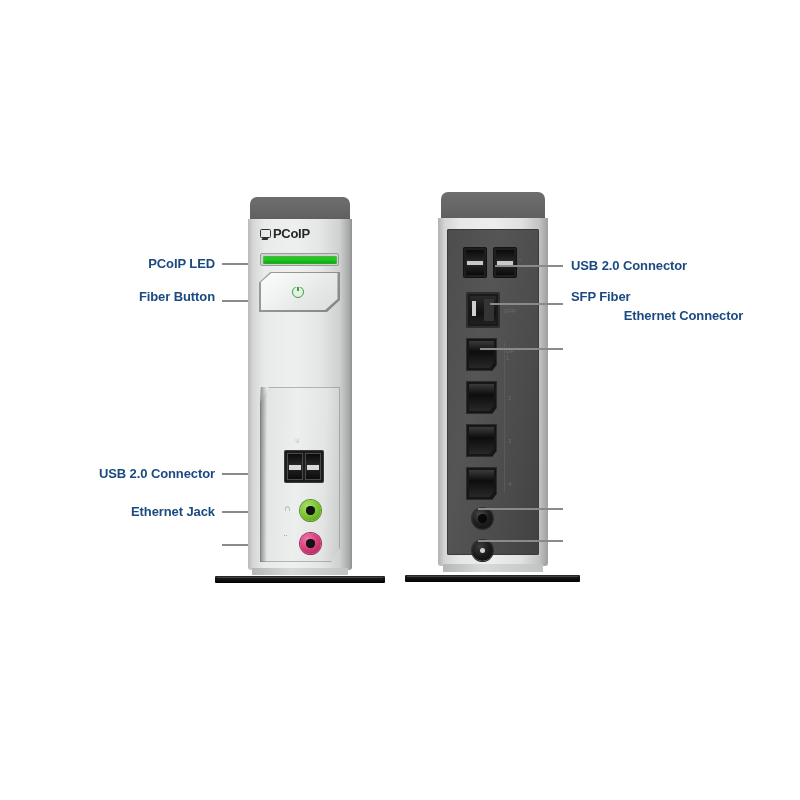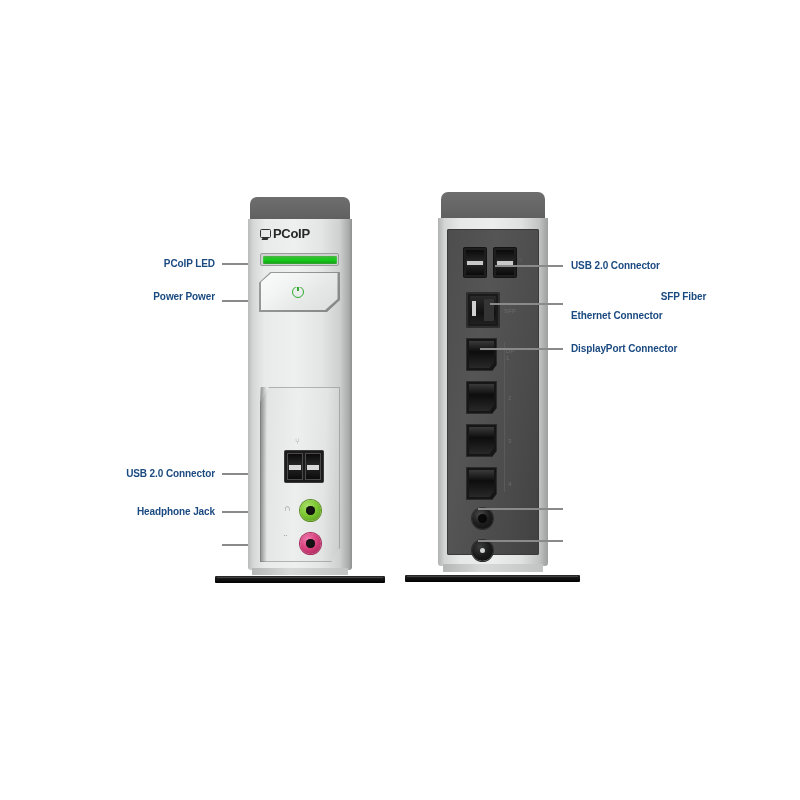--- a/index.html
+++ b/index.html
@@ -18,21 +18,21 @@
     position: relative;
     width: 800px;
     height: 800px;
   }
 
   
   .label {
     position: absolute;
     color: #1b4a80;
     font-weight: bold;
-    font-size: 10px;
+    font-size: 13px;
     line-height: 17px;
     letter-spacing: -0.1px;
     white-space: pre;
   }
   .label.right-align {
     text-align: right;
   }
   .label.left-align {
     text-align: left;
   }
@@ -417,26 +417,26 @@
     background: linear-gradient(90deg, #b5b7b7, #d8dada 40%, #c2c4c4);
   }
 </style>
 </head>
 <body>
 
 <div id="stage">
 
   <div class="label right-align" style="left:0px; top:255px; width:215px;">PCoIP LED</div>
 
-  <div class="label right-align" style="left:0px; top:288px; width:215px;">Power Power</div>
+  <div class="label right-align" style="left:0px; top:288px; width:215px;">Fiber Button</div>
 
 
   <div class="label right-align" style="left:0px; top:465px; width:215px;">USB 2.0 Connector</div>
 
-  <div class="label right-align" style="left:0px; top:503px; width:215px;">Headphone Jack</div>
+  <div class="label right-align" style="left:0px; top:503px; width:215px;">Ethernet Jack</div>
 
 
   <div class="leader" style="left:222px; top:263px; width:50px;"></div>
   <div class="leader" style="left:222px; top:300px; width:80px;"></div>
   <div class="leader" style="left:222px; top:473px; width:63px;"></div>
   <div class="leader" style="left:222px; top:511px; width:83px;"></div>
   <div class="leader" style="left:222px; top:544px; width:83px;"></div>
 
   <div class="device" style="left:248px; top:197px; width:104px; height:378px;">
 
@@ -546,21 +546,20 @@
   <div class="stand-hl" style="left:407px; top:576px; width:171px;"></div>
 
   <div class="leader" style="left:495px; top:265px; width:68px;"></div>
   <div class="leader" style="left:490px; top:303px; width:73px;"></div>
   <div class="leader" style="left:480px; top:348px; width:83px;"></div>
   <div class="leader" style="left:478px; top:508px; width:85px;"></div>
   <div class="leader" style="left:478px; top:540px; width:85px;"></div>
 
   <div class="label left-align" style="left:571px; top:257px; width:225px;">USB 2.0 Connector</div>
 
-  <div class="label left-align" style="left:571px; top:288px; width:225px;text-align:center;">SFP Fiber</div>
-
-  <div class="label left-align" style="left:571px; top:307px; width:225px;">Ethernet Connector</div>
-
-  <div class="label left-align" style="left:571px; top:340px; width:225px;">DisplayPort Connector</div>
+  <div class="label left-align" style="left:571px; top:288px; width:225px;">SFP Fiber</div>
+
+  <div class="label left-align" style="left:571px; top:307px; width:225px;text-align:center;">Ethernet Connector</div>
+
 
 
 
 </div>
 
 </body></html>

